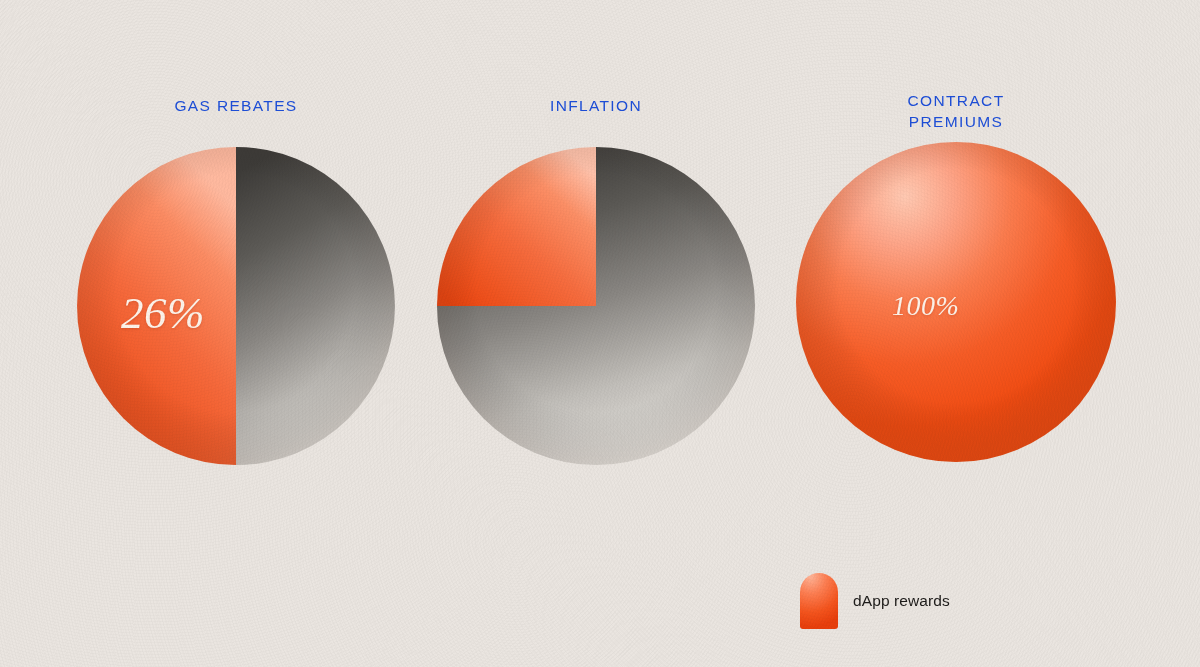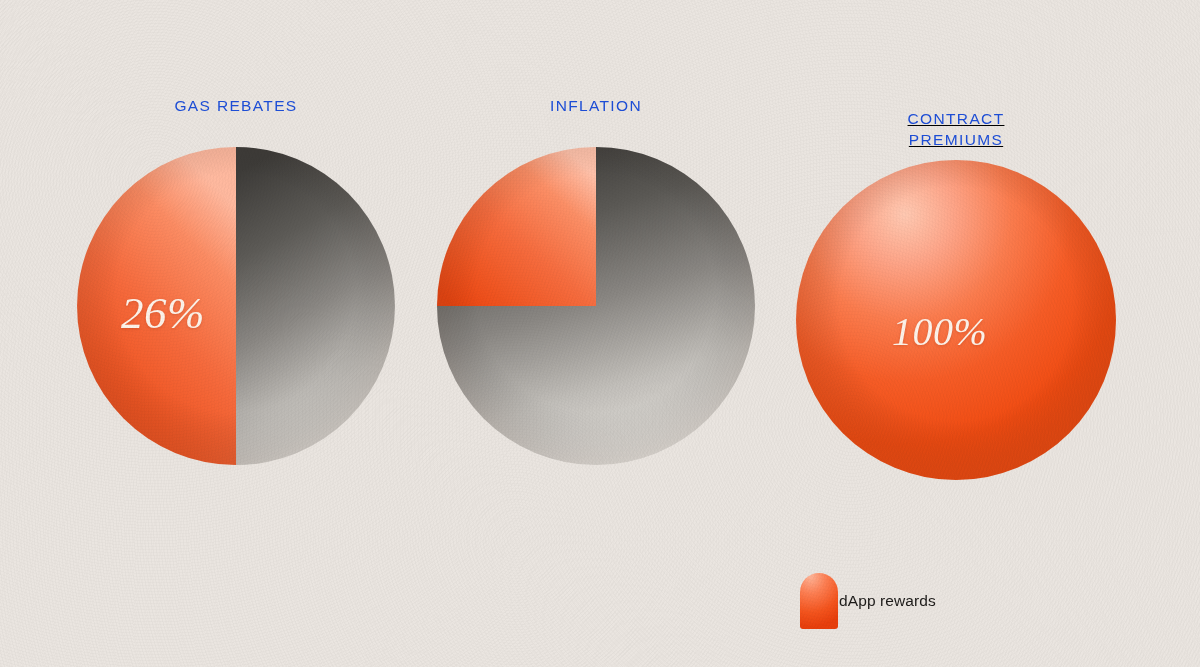--- a/index.html
+++ b/index.html
@@ -64,21 +64,21 @@
   
   .legend {
     position: absolute;
     display: flex;
     align-items: center;
     gap: 26px;
   }
   .legend-item {
     display: flex;
     align-items: center;
-    gap: 1px;
+    gap: 15px;
   }
   .legend-swatch {
     width: 38px;
     height: 56px;
     border-radius: 19px 19px 3px 3px;
     flex: 0 0 auto;
   }
   .legend-swatch.orange {
     background:
       radial-gradient(ellipse 120% 90% at 28% 6%, #ffb497 0%, #fd7f53 34%, #f4541d 72%, #e83f0c 100%);
@@ -161,21 +161,21 @@
 
       <path d="M159 159 L159 0 A159 159 0 1 1 0 159 Z" fill="url(#g2g)"></path>
 
       <path d="M159 159 L0 159 A159 159 0 0 1 159 0 Z" fill="url(#g2o)"></path>
       <circle cx="159" cy="159" r="159" fill="url(#g2sh)"></circle>
     </svg>
 
   </div>
 </div>
 
-<div class="chart-wrap" style="left:756px; top:108px; width:400px;text-decoration:underline;">
+<div class="chart-wrap" style="left:756px; top:90px; width:400px;">
   <p class="chart-title">CONTRACT
 PREMIUMS</p>
 
   <div class="pie-holder" style="width:320px; height:320px; margin-top:10px;">
     <svg class="pie-svg" viewBox="0 0 320 320" width="320" height="320">
       <defs>
         <radialGradient id="g3o" cx="34%" cy="17%" r="92%">
           <stop offset="0%" stop-color="#ffc9b2"></stop>
           <stop offset="17%" stop-color="#fea487"></stop>
           <stop offset="36%" stop-color="#fb7c4e"></stop>
@@ -185,21 +185,21 @@
         </radialGradient>
         <radialGradient id="g3sh" cx="50%" cy="45%" r="52%">
           <stop offset="70%" stop-color="rgba(0,0,0,0)"></stop>
           <stop offset="100%" stop-color="rgba(120,45,15,.16)"></stop>
         </radialGradient>
       </defs>
       <circle cx="160" cy="160" r="160" fill="url(#g3o)"></circle>
       <circle cx="160" cy="160" r="160" fill="url(#g3sh)"></circle>
     </svg>
 
-    <span class="pie-label" style="left:96px; top:148px; font-size:40px;">100%</span>
+    <span class="pie-label" style="left:96px; top:148px; font-size:28px;">100%</span>
   </div>
 </div>
 
 <div class="legend" style="left:800px; top:573px;">
   <div class="legend-item">
     <span class="legend-swatch orange"></span>
     <span class="legend-label">dApp rewards</span>
   </div>
 </div>
 

